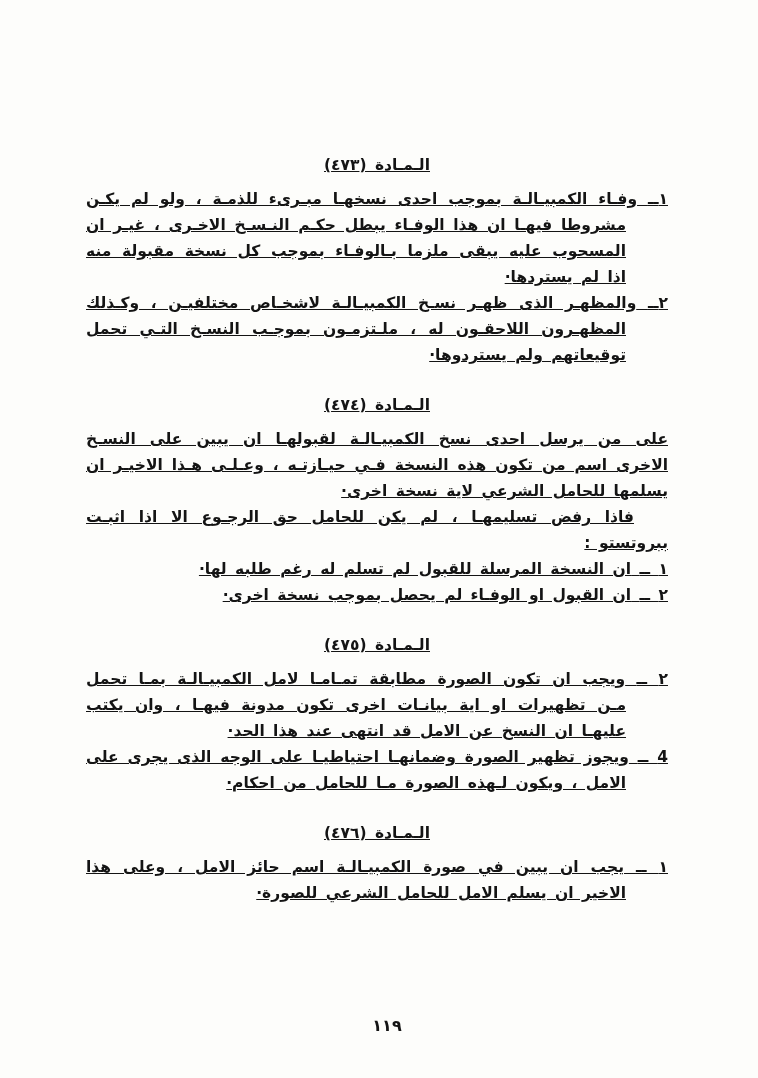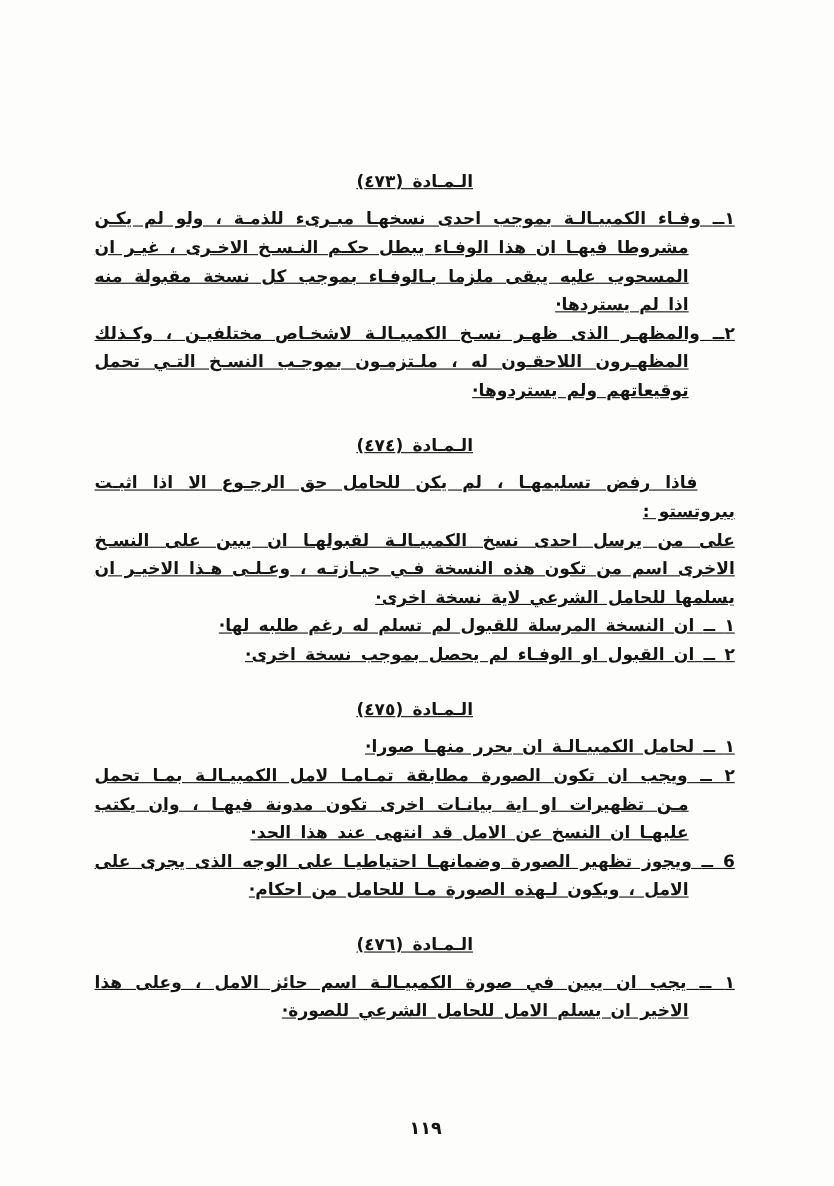--- a/index.html
+++ b/index.html
@@ -67,31 +67,30 @@
   <div class="content">
 
     <section class="article">
       <h2 class="article-title">الـمـادة (٤٧٣)</h2>
       <p class="block item"><span class="marker">١ــ</span> <span>وفـاء الكمبيـالـة بموجب احدى نسخهـا مبـرىء للذمـة ، ولو لم يكـن مشروطا فيهـا ان هذا الوفـاء يبطل حكـم النـسـخ الاخـرى ، غيـر ان المسحوب عليه يبقى ملزما بـالوفـاء بموجب كل نسخة مقبولة منه اذا لم يستردها·</span></p>
       <p class="block item"><span class="marker">٢ــ</span> <span>والمظهـر الذى ظهـر نسـخ الكمبيـالـة لاشخـاص مختلفيـن ، وكـذلك المظهـرون اللاحقـون له ، ملـتزمـون بموجـب النسـخ التـي تحمل توقيعاتهم ولم يستردوها·</span></p>
     </section>
 
     <section class="article">
       <h2 class="article-title">الـمـادة (٤٧٤)</h2>
+      <p class="block"><span>على من يرسل احدى نسخ الكمبيـالـة لقبولهـا ان يبين على النسـخ الاخرى اسم من تكون هذه النسخة فـي حيـازتـه ، وعـلـى هـذا الاخيـر ان يسلمها للحامل الشرعي لاية نسخة اخرى·</span></p>
       <p class="block para-indent"><span>فاذا رفض تسليمهـا ، لم يكن للحامل حق الرجـوع الا اذا اثبـت ببروتستو :</span></p>
-      <p class="block"><span>على من يرسل احدى نسخ الكمبيـالـة لقبولهـا ان يبين على النسـخ الاخرى اسم من تكون هذه النسخة فـي حيـازتـه ، وعـلـى هـذا الاخيـر ان يسلمها للحامل الشرعي لاية نسخة اخرى·</span></p>
       <p class="block item sub"><span class="marker">١ ــ</span> <span>ان النسخة المرسلة للقبول لم تسلم له رغم طلبه لها·</span></p>
       <p class="block item sub"><span class="marker">٢ ــ</span> <span>ان القبول او الوفـاء لم يحصل بموجب نسخة اخرى·</span></p>
     </section>
 
     <section class="article">
       <h2 class="article-title">الـمـادة (٤٧٥)</h2>
-      <p class="block item"><span class="marker">١ ــ</span> <span>لحامل الكمبيـالـة ان يحرر منهـا صورا·</span></p>
       <p class="block item"><span class="marker">٢ ــ</span> <span>ويجب ان تكون الصورة مطابقة تمـامـا لامل الكمبيـالـة بمـا تحمل مـن تظهيرات او اية بيانـات اخرى تكون مدونة فيهـا ، وان يكتب عليهـا ان النسخ عن الامل قد انتهى عند هذا الحد·</span></p>
-      <p class="block item"><span class="marker">6 ــ</span> <span>ويجوز تظهير الصورة وضمانهـا احتياطيـا على الوجه الذى يجرى على الامل ، ويكون لـهذه الصورة مـا للحامل من احكام·</span></p>
+      <p class="block item"><span class="marker">4 ــ</span> <span>ويجوز تظهير الصورة وضمانهـا احتياطيـا على الوجه الذى يجرى على الامل ، ويكون لـهذه الصورة مـا للحامل من احكام·</span></p>
     </section>
 
     <section class="article">
       <h2 class="article-title">الـمـادة (٤٧٦)</h2>
       <p class="block item"><span class="marker">١ ــ</span> <span>يجب ان يبين في صورة الكمبيـالـة اسم حائز الامل ، وعلى هذا الاخير ان يسلم الامل للحامل الشرعي للصورة·</span></p>
     </section>
 
   </div>
 
   <div class="page-number">١١٩</div>

